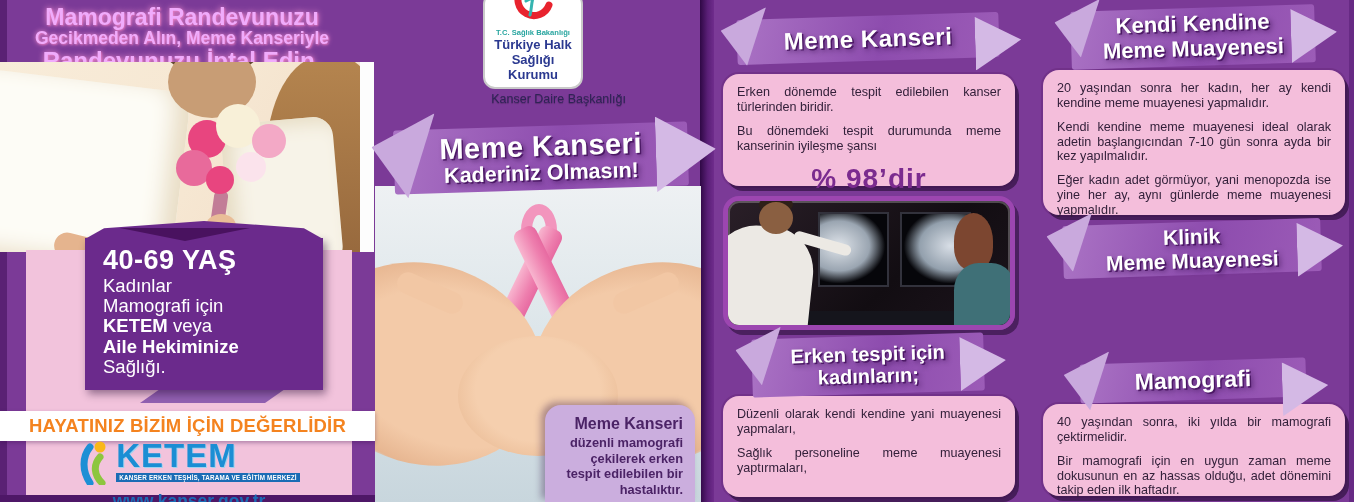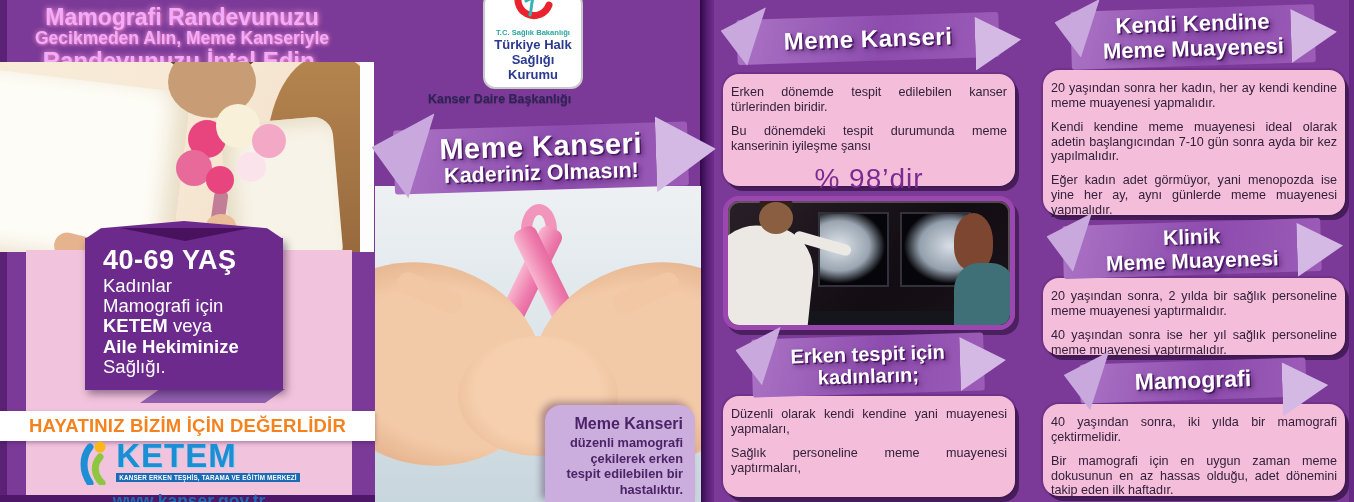--- a/index.html
+++ b/index.html
@@ -20,26 +20,26 @@
           background:linear-gradient(105deg,#ab74c5 0%,#8d4cae 55%,#9c5cb7 100%);
           transform:rotate(-1.8deg);border-radius:3px;color:#fff;font-weight:bold;
           text-align:center;z-index:4;
           text-shadow:1.5px 1.5px 0 rgba(74,22,99,.95),3px 3px 5px rgba(40,5,60,.5);}
   .ribbon::before{content:"";position:absolute;left:-16px;top:-12px;width:46px;height:58px;
           background:#c9a9dd;clip-path:polygon(100% 0,0 38%,55% 100%);z-index:-1;}
   .ribbon::after{content:"";position:absolute;right:-22px;top:4px;width:46px;height:54px;
           background:#d4b9e5;clip-path:polygon(0 0,100% 45%,0 100%);z-index:-1;}
 
   
-  .pbox{background:#f4bedb;border-radius:16px;padding:11px 8px;color:#33203a;
+  .pbox{background:#f4bedb;border-radius:16px;padding:11px 14px;color:#33203a;
         font-size:12.6px;line-height:1.18;text-align:justify;z-index:2;
         box-shadow:4px 5px 0 rgba(28,6,40,.55),0 0 0 2px rgba(90,30,100,.28);}
   .pbox p{margin:0 0 9px;}
   .pbox p:last-child{margin-bottom:0;}
-  .highlight{display:block;text-align:center;color:#7b2b8f;font-weight:normal;
+  .highlight{display:block;text-align:center;color:#7b2b8f;font-weight:bold;
              font-size:28px;margin-top:2px;letter-spacing:1px;}
 
   
   .lp-header{left:0;top:5px;width:364px;text-align:center;color:#f0abfc;line-height:1.05;}
   .lp-h1{font-size:23px;font-weight:bold;text-shadow:0 0 6px #ff9ad5,1px 1px 2px #c95fae;}
   .lp-h2{font-size:17.5px;font-weight:bold;text-shadow:0 0 5px #ff9ad5,1px 1px 2px #c95fae;}
   .lp-h3{font-size:24px;font-weight:bold;text-shadow:0 0 6px #ff9ad5,1px 1px 2px #c95fae;}
 
   .lp-photo{left:0;top:62px;width:360px;height:190px;overflow:hidden;
             background:linear-gradient(120deg,#f8ecd9,#f6e7d2 55%,#f1dcc7);}
@@ -55,21 +55,21 @@
   .flower{border-radius:50%;}
   .cp-stems{left:212px;top:128px;width:14px;height:42px;background:#c27d97;
             transform:rotate(8deg);border-radius:6px;}
   .cp-hand-bouquet{left:206px;top:152px;width:30px;height:24px;background:#e9bd97;border-radius:50%;}
   .cp-arm{left:52px;top:188px;width:170px;height:26px;background:#e5b48e;
           border-radius:14px;transform:rotate(14deg);}
   .cp-clasp{left:108px;top:178px;width:52px;height:34px;background:#e0a87f;border-radius:50%;}
 
   .lp-pink{left:26px;top:250px;width:326px;height:245px;background:#f2c3dc;}
 
-  .lp-ribbonbox{left:85px;top:238px;width:198px;height:152px;background:#6b2a8c;
+  .lp-ribbonbox{left:85px;top:238px;width:238px;height:152px;background:#6b2a8c;
                 color:#fff;padding:8px 0 4px 18px;z-index:5;
                 box-shadow:3px 4px 8px rgba(30,5,45,.45);}
   .lp-ribbonbox::before{content:"";position:absolute;left:0;top:-17px;width:100%;height:18px;
                 background:#6b2a8c;clip-path:polygon(0 100%,8% 40%,50% 0,92% 40%,100% 100%);}
   .lp-fold-top{left:120px;top:228px;width:130px;height:13px;background:#49125f;
                clip-path:polygon(0 0,100% 0,50% 100%);z-index:6;}
   .lp-fold-bot{left:150px;top:389px;width:125px;height:14px;background:#9260b2;
                transform:skewX(-55deg);z-index:4;}
   .lp-rb-big{font-size:27px;font-weight:bold;line-height:1.1;letter-spacing:.5px;}
   .lp-rb-line{font-size:18.5px;line-height:1.1;}
@@ -87,21 +87,21 @@
   .ketem-strip{display:block;background:#1b6cb5;color:#fff;font-size:6.3px;font-weight:bold;
                padding:1px 3px;margin-top:2px;letter-spacing:.2px;white-space:nowrap;}
   .ketem-url{color:#1b6cb5;font-weight:bold;font-size:17.5px;margin-top:2px;display:block;}
 
   
   .mid-logo-box{left:483px;top:-8px;width:100px;height:97px;background:#fff;
                 border:2px solid #c9c9c9;border-radius:12px;display:flex;flex-direction:column;
                 align-items:center;justify-content:flex-end;padding-bottom:4px;z-index:5;}
   .mlb-l1{color:#2aa6a0;font-weight:bold;font-size:7.6px;line-height:1.15;}
   .mlb-l2{color:#2b3990;font-weight:bold;font-size:13px;line-height:1.15;text-align:center;}
-  .mid-dept{left:428px;top:92px;width:210px;text-align:left;color:#2e2356;font-weight:bold;
+  .mid-dept{left:416px;top:92px;width:210px;text-align:right;color:#2e2356;font-weight:normal;
             font-size:12.5px;text-shadow:0 1px 1px rgba(0,0,0,.25);z-index:5;}
 
   .mid-banner{left:394px;top:126px;width:294px;height:64px;}
   .mid-banner .mb1{font-size:29px;line-height:1.02;letter-spacing:.5px;}
   .mid-banner .mb2{font-size:21.5px;line-height:1.05;}
   .mid-banner::before{width:64px;height:84px;left:-22px;top:-16px;}
   .mid-banner::after{width:60px;height:76px;right:-28px;top:-6px;}
 
   .mid-photo{left:375px;top:186px;width:326px;height:316px;overflow:hidden;
              background:linear-gradient(180deg,#eef1f3 0%,#dde6ea 45%,#c8d6dd 100%);}
@@ -306,24 +306,20 @@
   <div class="abs pbox bx-b1">
     <p>20 yaşından sonra her kadın, her ay kendi kendine meme muayenesi yapmalıdır.</p>
     <p>Kendi kendine meme muayenesi ideal olarak adetin başlangıcından 7-10 gün sonra ayda bir kez yapılmalıdır.</p>
     <p>Eğer kadın adet görmüyor, yani menopozda ise yine her ay, aynı günlerde meme muayenesi yapmalıdır.</p>
   </div>
 
   <div class="abs ribbon rb-b2">
     <div>Klinik</div>
     <div>Meme Muayenesi</div>
   </div>
-  <div class="abs pbox bx-b2">
-    <p>20 yaşından sonra, 2 yılda bir sağlık personeline meme muayenesi yaptırmalıdır.</p>
-    <p>40 yaşından sonra ise her yıl sağlık personeline meme muayenesi yaptırmalıdır.</p>
-  </div>
 
   <div class="abs ribbon rb-b3">
     <div>Mamografi</div>
   </div>
   <div class="abs pbox bx-b3">
     <p>40 yaşından sonra, iki yılda bir mamografi çektirmelidir.</p>
     <p>Bir mamografi için en uygun zaman meme dokusunun en az hassas olduğu, adet dönemini takip eden ilk haftadır.</p>
   </div>
 
 </div>

